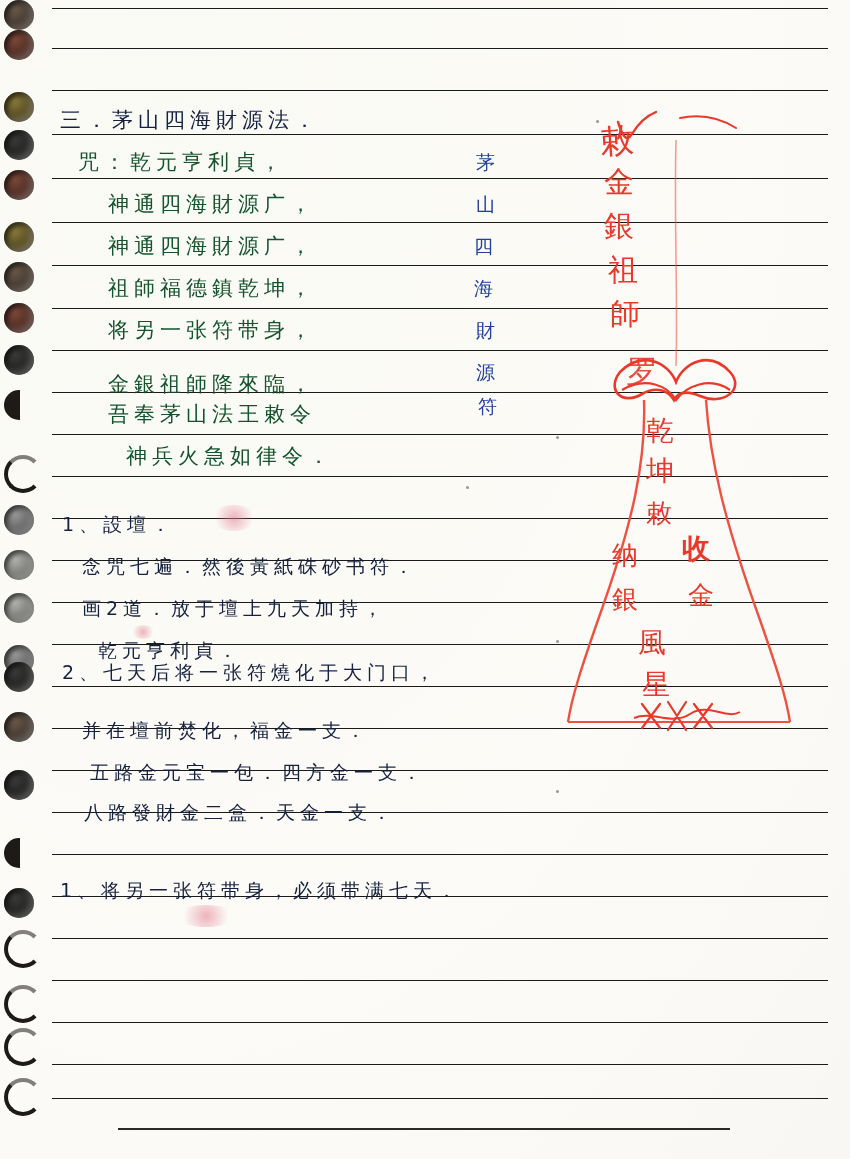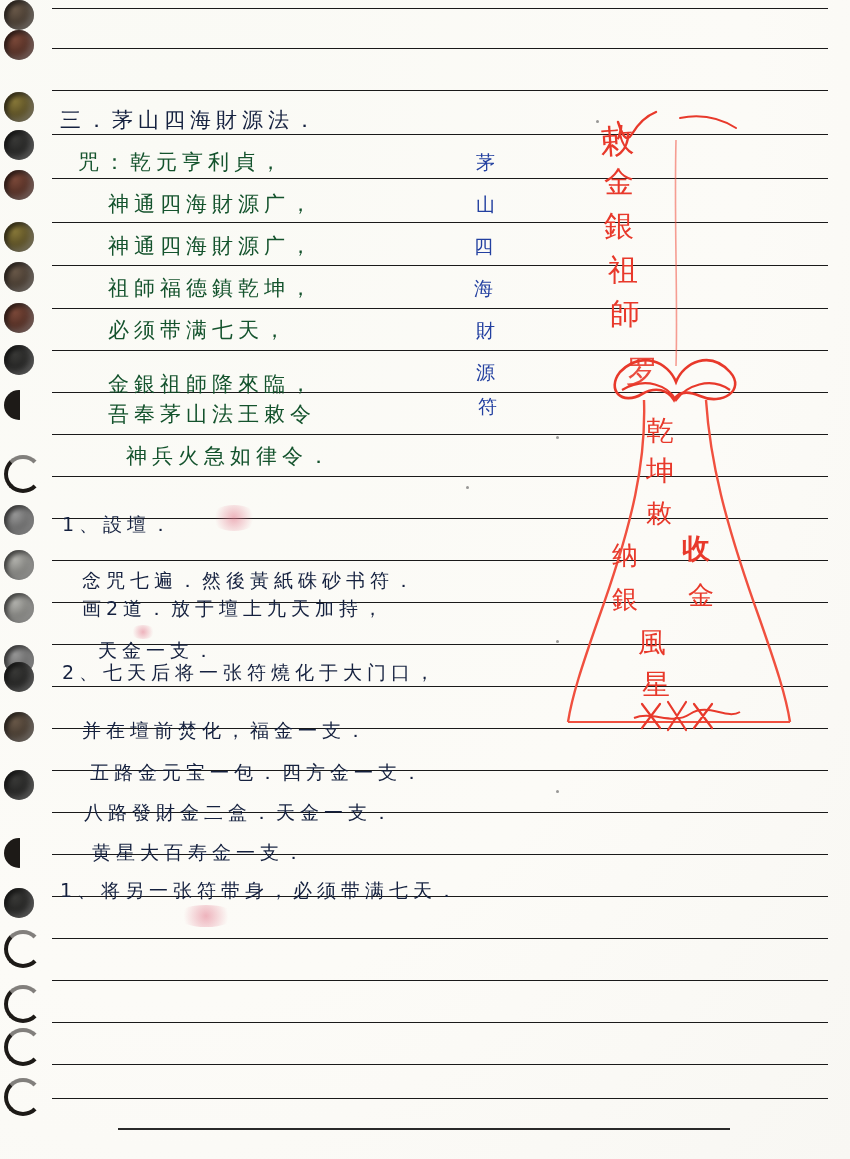--- a/index.html
+++ b/index.html
@@ -179,42 +179,41 @@
   <div class="hole crescent" style="top:985px"></div>
   <div class="hole crescent" style="top:1028px"></div>
   <div class="hole crescent" style="top:1078px"></div>
 
   <div class="hw t-title dark" style="left:60px; top:106px;">三．茅山四海財源法．</div>
 
   <div class="hw t-line blue" style="left:78px; top:148px;">咒：乾元亨利貞，</div>
   <div class="hw t-line blue" style="left:108px; top:190px;">神通四海財源广，</div>
   <div class="hw t-line blue" style="left:108px; top:232px;">神通四海財源广，</div>
   <div class="hw t-line blue" style="left:108px; top:274px;">祖師福德鎮乾坤，</div>
-  <div class="hw t-line blue" style="left:108px; top:316px;">必须带满七天，</div>
+  <div class="hw t-line blue" style="left:108px; top:316px;">将另一张符带身，</div>
   <div class="hw t-line blue" style="left:108px; top:358px;margin-top:12px;">金銀祖師降來臨，</div>
   <div class="hw t-line blue" style="left:108px; top:400px;">吾奉茅山法王敕令</div>
   <div class="hw t-line blue" style="left:126px; top:442px;">神兵火急如律令．</div>
 
   <div class="hw t-side" style="left:476px; top:150px;">茅</div>
   <div class="hw t-side" style="left:476px; top:192px;">山</div>
   <div class="hw t-side" style="left:474px; top:234px;">四</div>
   <div class="hw t-side" style="left:474px; top:276px;">海</div>
   <div class="hw t-side" style="left:476px; top:318px;">財</div>
   <div class="hw t-side" style="left:476px; top:360px;">源</div>
   <div class="hw t-side" style="left:478px; top:394px;">符</div>
 
   <div class="hw t-note dark" style="left:62px; top:512px;">1、設壇．</div>
-  <div class="hw t-note dark" style="left:82px; top:568px;">念咒七遍．然後黃紙硃砂书符．</div>
+  <div class="hw t-note dark" style="left:82px; top:554px;">念咒七遍．然後黃紙硃砂书符．</div>
   <div class="hw t-note dark" style="left:82px; top:596px;">画2道．放于壇上九天加持，</div>
-  <div class="hw t-note dark" style="left:98px; top:638px;">天金一支．</div>
+  <div class="hw t-note dark" style="left:98px; top:638px;">乾元亨利貞．</div>
   <div class="hw t-note dark" style="left:62px; top:660px;">2、七天后将一张符燒化于大门口，</div>
   <div class="hw t-note dark" style="left:82px; top:718px;">并在壇前焚化，福金一支．</div>
   <div class="hw t-note dark" style="left:90px; top:760px;">五路金元宝一包．四方金一支．</div>
   <div class="hw t-note dark" style="left:84px; top:800px;">八路發財金二盒．天金一支．</div>
-  <div class="hw t-note dark" style="left:92px; top:840px;">黄星大百寿金一支．</div>
   <div class="hw t-note dark" style="left:60px; top:878px;">1、将另一张符带身，必须带满七天．</div>
 
   <div class="talisman">
     <svg width="250" height="650" viewBox="0 0 250 650">
 
       <path d="M58 22 C62 34, 66 44, 72 34 C78 24, 86 16, 96 12" stroke="#e8392b" stroke-width="2.4" fill="none" stroke-linecap="round"></path>
       <path d="M120 18 C140 14, 160 18, 176 28" stroke="#e8392b" stroke-width="2" fill="none" stroke-linecap="round"></path>
 
       <path d="M84 300 C86 360, 74 420, 38 520 C22 566, 12 596, 8 622" stroke="#f0503f" stroke-width="2.4" fill="none"></path>
       <path d="M146 300 C150 360, 164 420, 200 520 C216 566, 226 596, 230 622" stroke="#f0503f" stroke-width="2.4" fill="none"></path>

